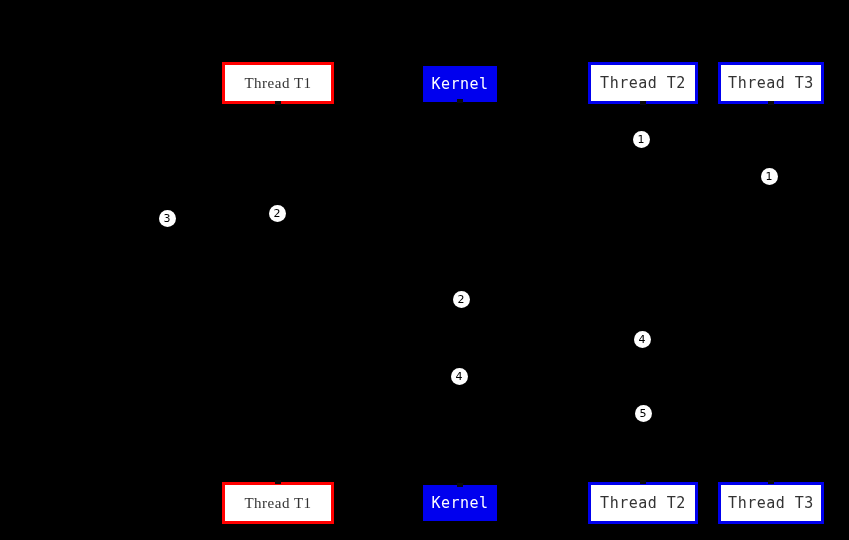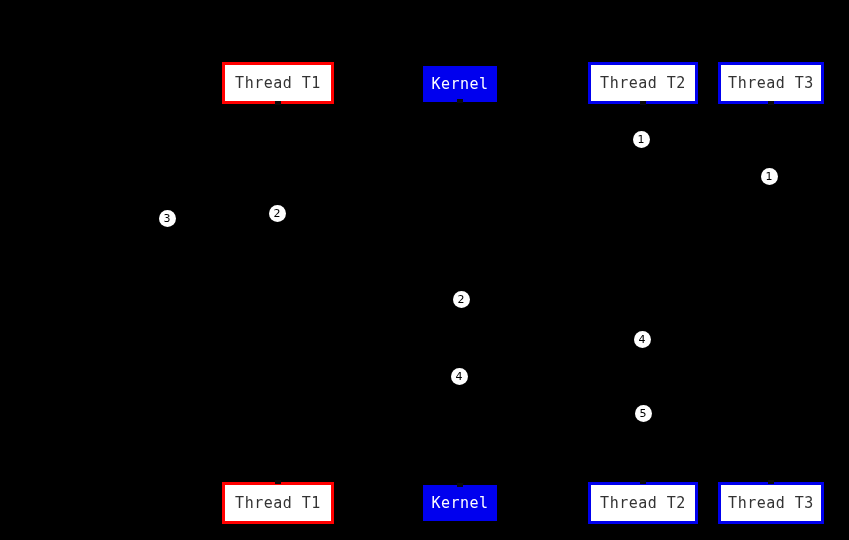--- a/index.html
+++ b/index.html
@@ -29,20 +29,21 @@
     font-family: "DejaVu Sans Mono", "Liberation Mono", monospace;
     font-size: 15px;
     letter-spacing: 0.5px;
     white-space: nowrap;
     line-height: 1;
   }
   .participant.red {
     border: 3px solid #3b82f6;
     background: #ffffff;
     color: #333333;
+    font-family: Liberation Serif, serif;
   }
   .participant.blue {
     border: 3px solid #a3a3a3;
     background: #ffffff;
     color: #333333;
   }
   .participant.filled {
     border: 1px solid #0000ee;
     background: #0000ee;
     color: #ffffff;

